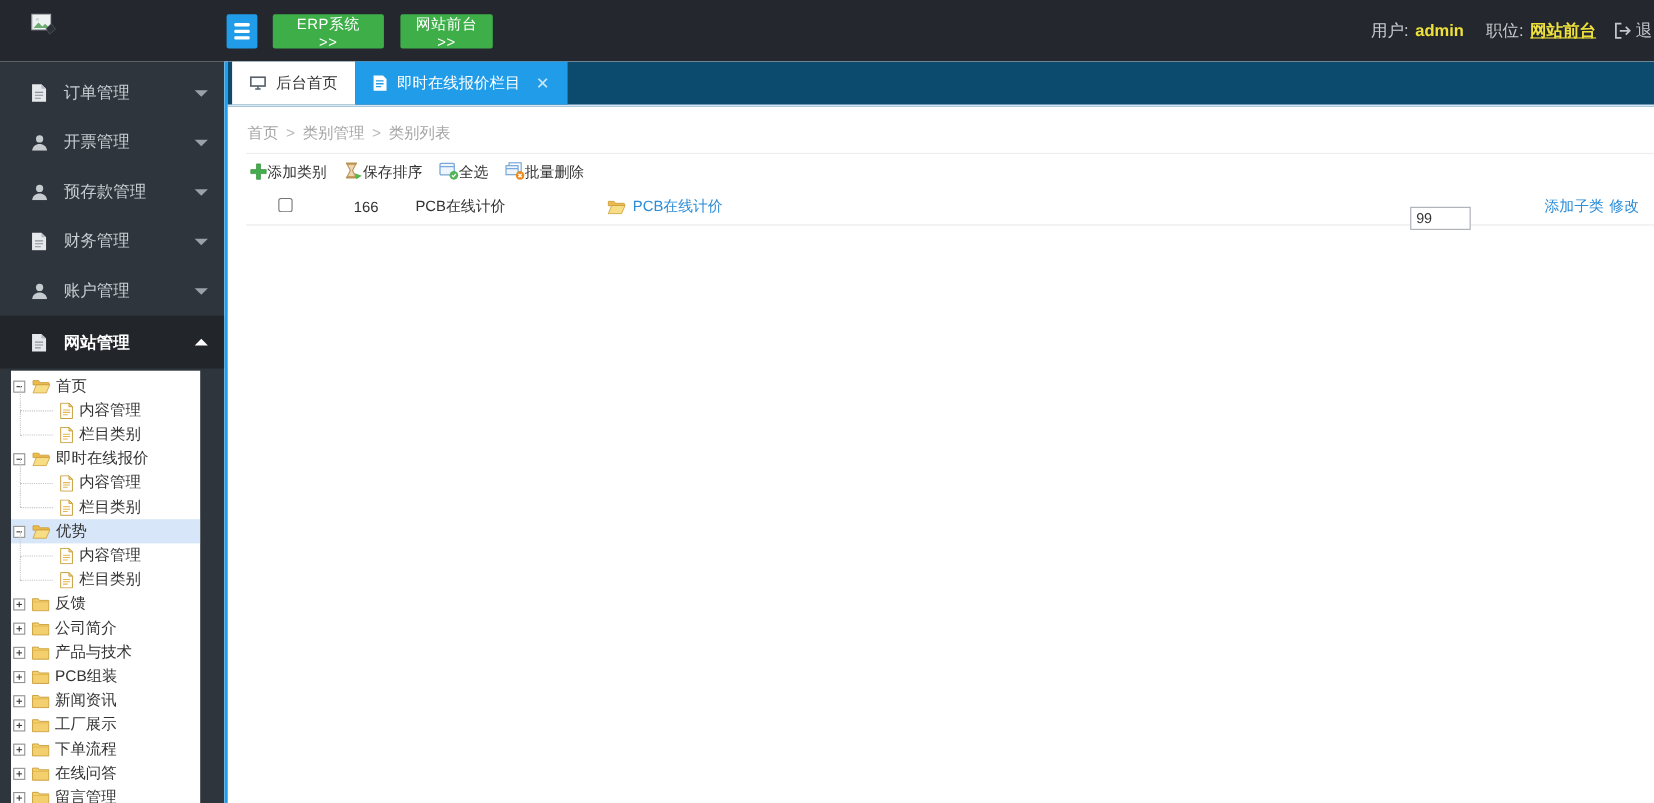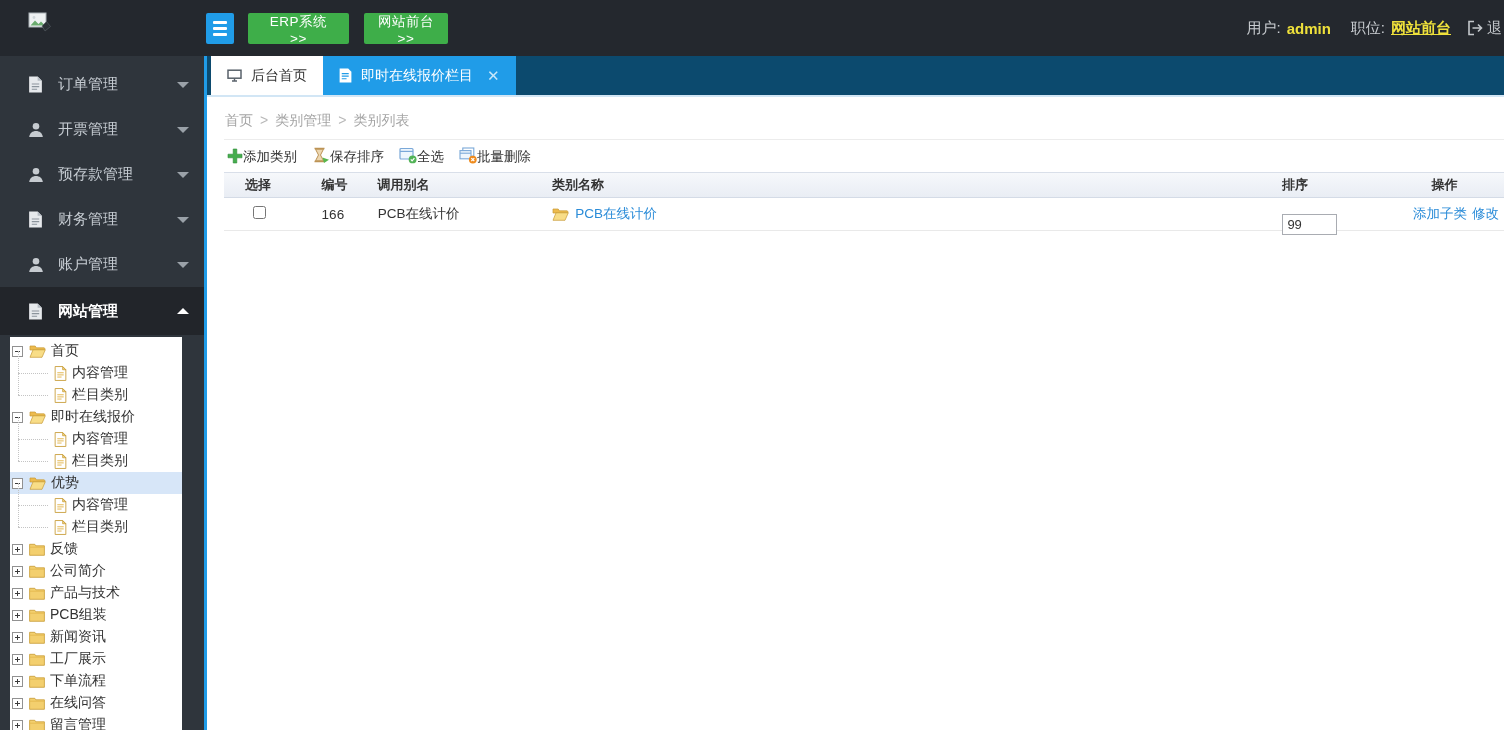--- a/index.html
+++ b/index.html
@@ -82,21 +82,21 @@
     background:linear-gradient(#f6f8fb,#e9edf4); border-top:1px solid #d9dfe9; border-bottom:1px solid #d4dbe6; }
   .trow { height:33px; display:flex; align-items:center; font-size:13.5px; color:#333;
     border-bottom:1px solid #e9e9e9; background:#fff; }
   .c1 { width:90px; padding-left:21px; }
   .c2 { width:57px; padding-left:9px; }
   .c3 { width:178px; padding-left:9px; }
   .c4 { width:745px; padding-left:9px; display:flex; align-items:center; }
   .c5 { width:125px; padding-left:9px; }
   .c6 { width:110px; white-space:nowrap; }
   .thead .c6 { padding-left:36px; }
-  .trow .c6 { padding-left:8px;text-align:right; }
+  .trow .c6 { padding-left:8px; }
   .trow .c1 input { margin-left:8px; width:13px; height:13px; cursor:pointer; }
   .row-ico { display:inline-flex; margin-right:6px; }
   .link { color:#2b8cd8; cursor:pointer; text-decoration:none; }
   .c6 .link { margin-right:5px; }
   .sort-input { width:55px; height:21px; border:1px solid #a9acb2; font-size:13px; padding:0 4px;
     font-family:inherit; color:#333;margin-top:20px; }
 </style>
 </head>
 <body>
 
@@ -441,28 +441,20 @@
               <rect x="3.8" y="1" width="11" height="8.2" fill="#fff" stroke="#7aa8d8" stroke-width="1.1"></rect>
               <rect x="1" y="3.6" width="11" height="8.2" fill="#eef6fd" stroke="#7aa8d8" stroke-width="1.1"></rect>
               <path d="M1 6.2h11" stroke="#7aa8d8" stroke-width="1.1"></path>
               <circle cx="13.8" cy="12.6" r="3.9" fill="#ee8a1d"></circle>
               <path d="M12.3 11.1l3 3M15.3 11.1l-3 3" stroke="#fff" stroke-width="1.3"></path>
             </svg>
           </span>
           <span>批量删除</span>
         </div>
       </div>
-    <div class="thead" id="thead">
-        <div class="c1">选择</div>
-        <div class="c2">编号</div>
-        <div class="c3">调用别名</div>
-        <div class="c4">类别名称</div>
-        <div class="c5">排序</div>
-        <div class="c6">操作</div>
-      </div>
     <div id="tbody">
         <div class="trow">
           <div class="c1"><input type="checkbox" style=""></div>
           <div class="c2">166</div>
           <div class="c3">PCB在线计价</div>
           <div class="c4">
             <span class="row-ico">
               <svg width="17" height="13" viewBox="0 0 17 13">
                 <path d="M1 1h5.2l1.2 1.8H15c.4 0 .8.3.8.8V5H1z" fill="#edbb4d" stroke="#c79a33" stroke-width="0.7"></path>
                 <path d="M1 12.3h12L16.3 4.8H4L1 12.3z" fill="#f8dd87" stroke="#c79a33" stroke-width="0.7"></path>

